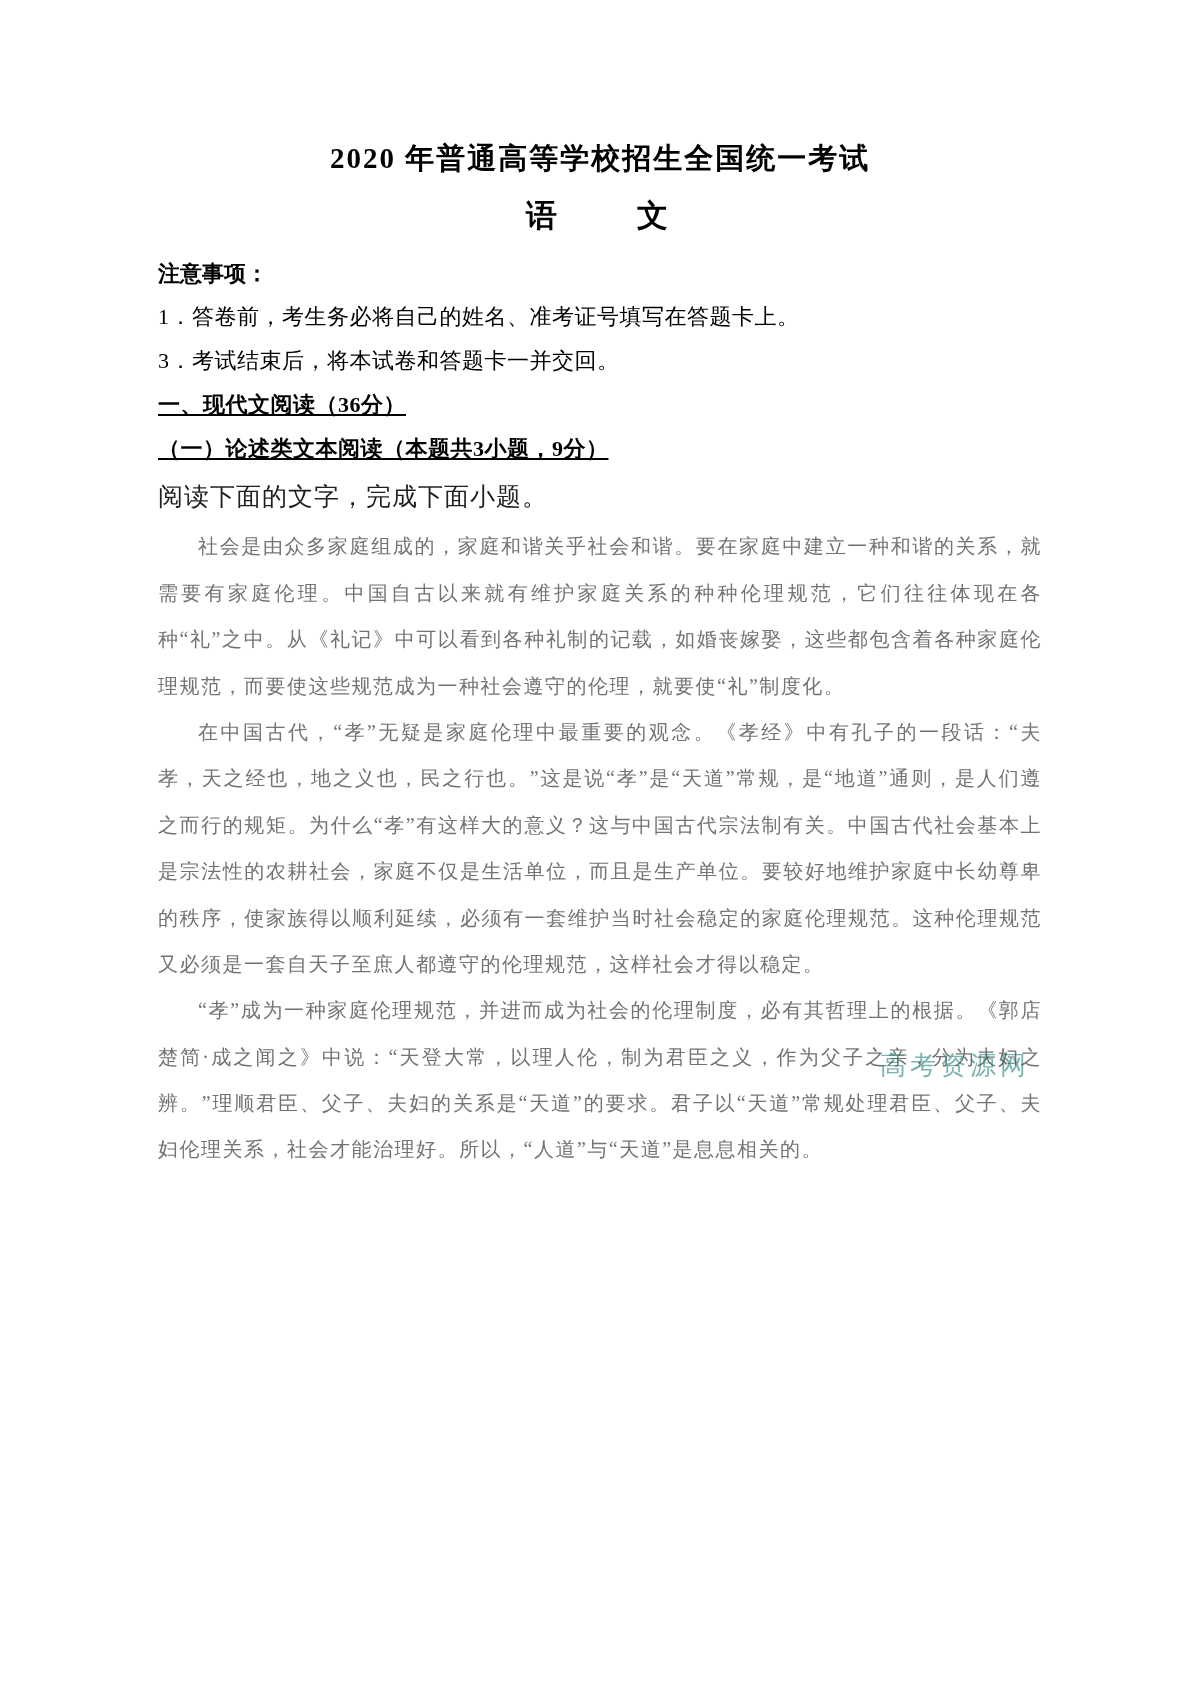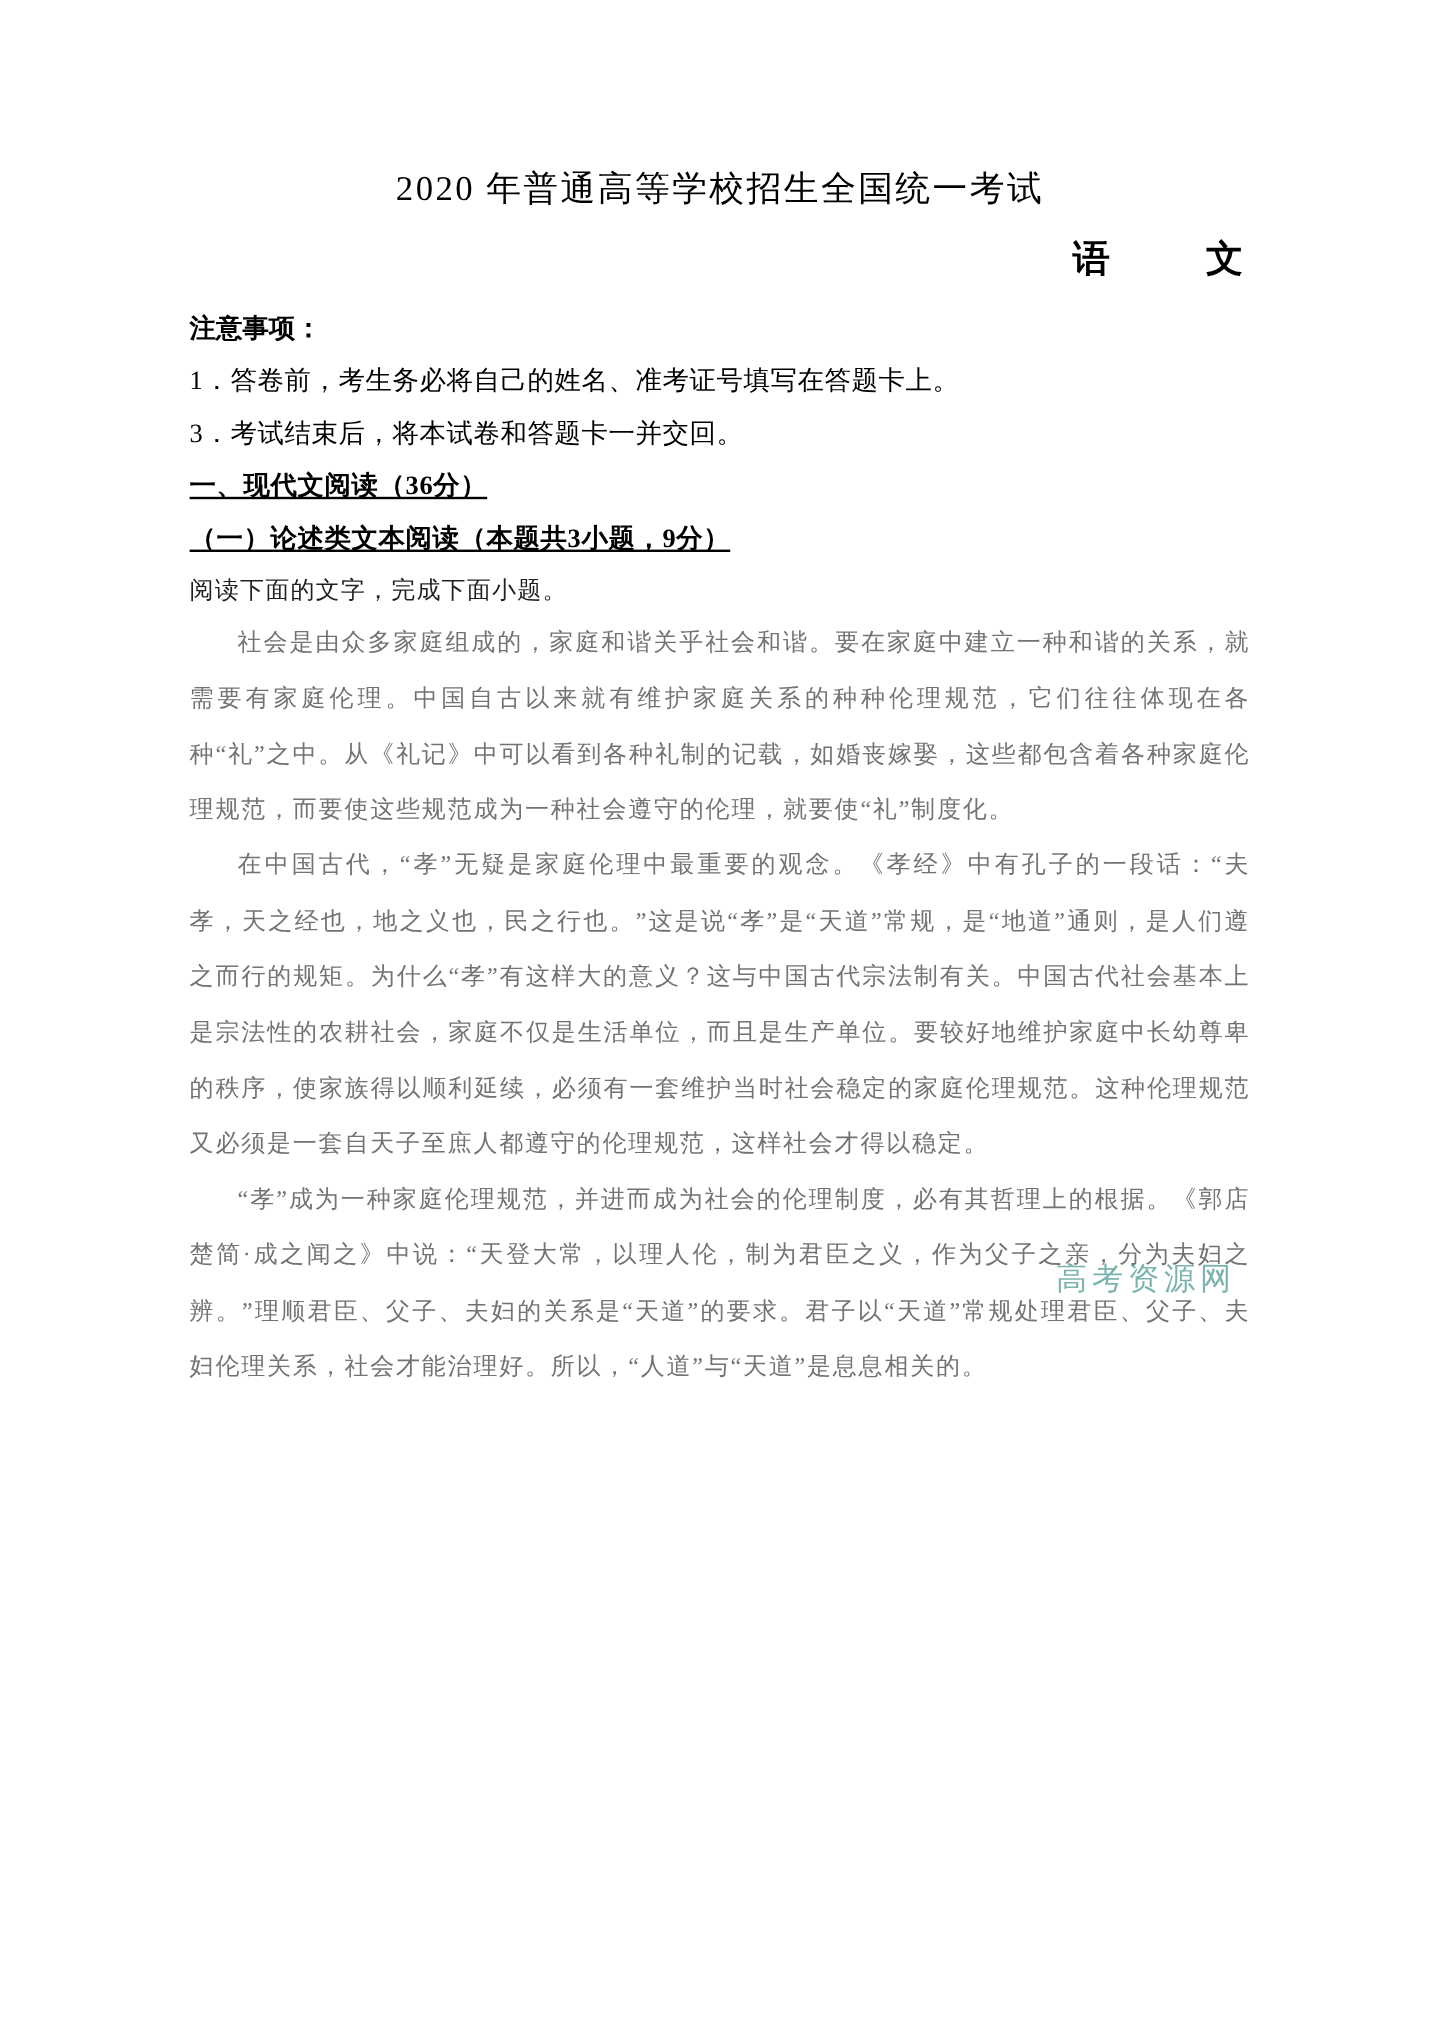--- a/index.html
+++ b/index.html
@@ -18,27 +18,27 @@
   .page {
     position: absolute;
     left: 158px;
     top: 138px;
     width: 884px;
   }
   .title {
     margin: 0 0 14px 0;
     text-align: center;
     font-size: 29px;
-    font-weight: normal;
+    font-weight: bold;
     letter-spacing: 2px;
     line-height: 1.4;
   }
   .subject {
     margin: 0 0 14px 0;
-    text-align: right;
+    text-align: center;
     font-size: 31px;
     font-weight: bold;
     letter-spacing: 6px;
     line-height: 1.5;
   }
   .notice-heading {
     font-size: 22px;
     font-weight: bold;
     line-height: 1.9;
   }
@@ -54,21 +54,21 @@
   .subsection-heading {
     margin: 0;
     font-size: 22px;
     font-weight: bold;
     line-height: 2.0;
     letter-spacing: 0.5px;
     text-decoration: underline;
   }
   .instruction {
     margin: 0;
-    font-size: 20px;
+    font-size: 25px;
     font-weight: normal;
     color: #1f1f1f;
     line-height: 2.1;
     letter-spacing: 1px;
   }
   .body-para {
     margin: 0;
     font-size: 20px;
     font-weight: normal;
     color: #737373;

